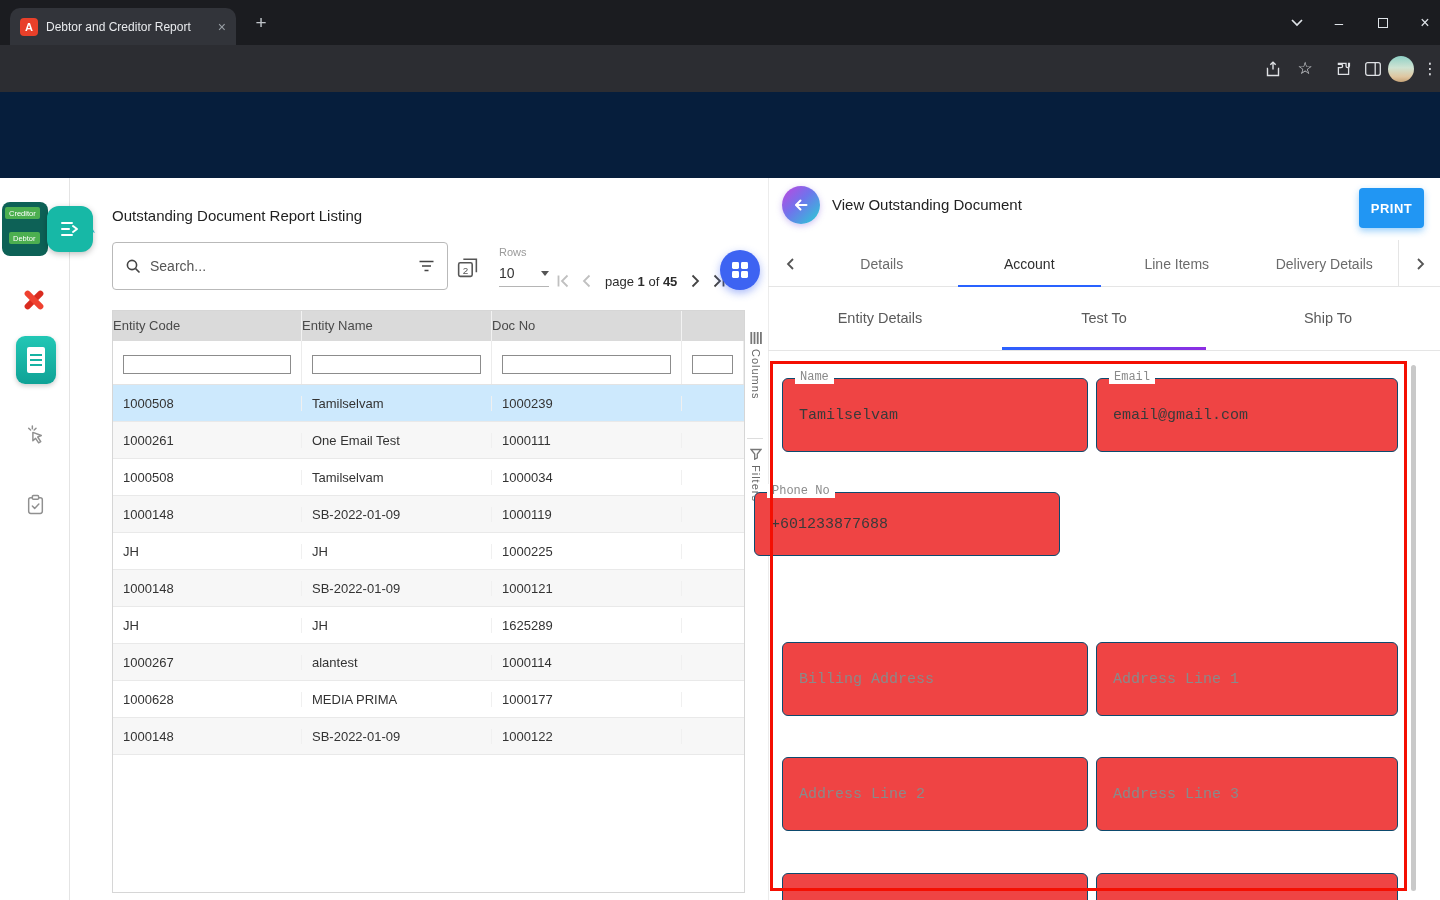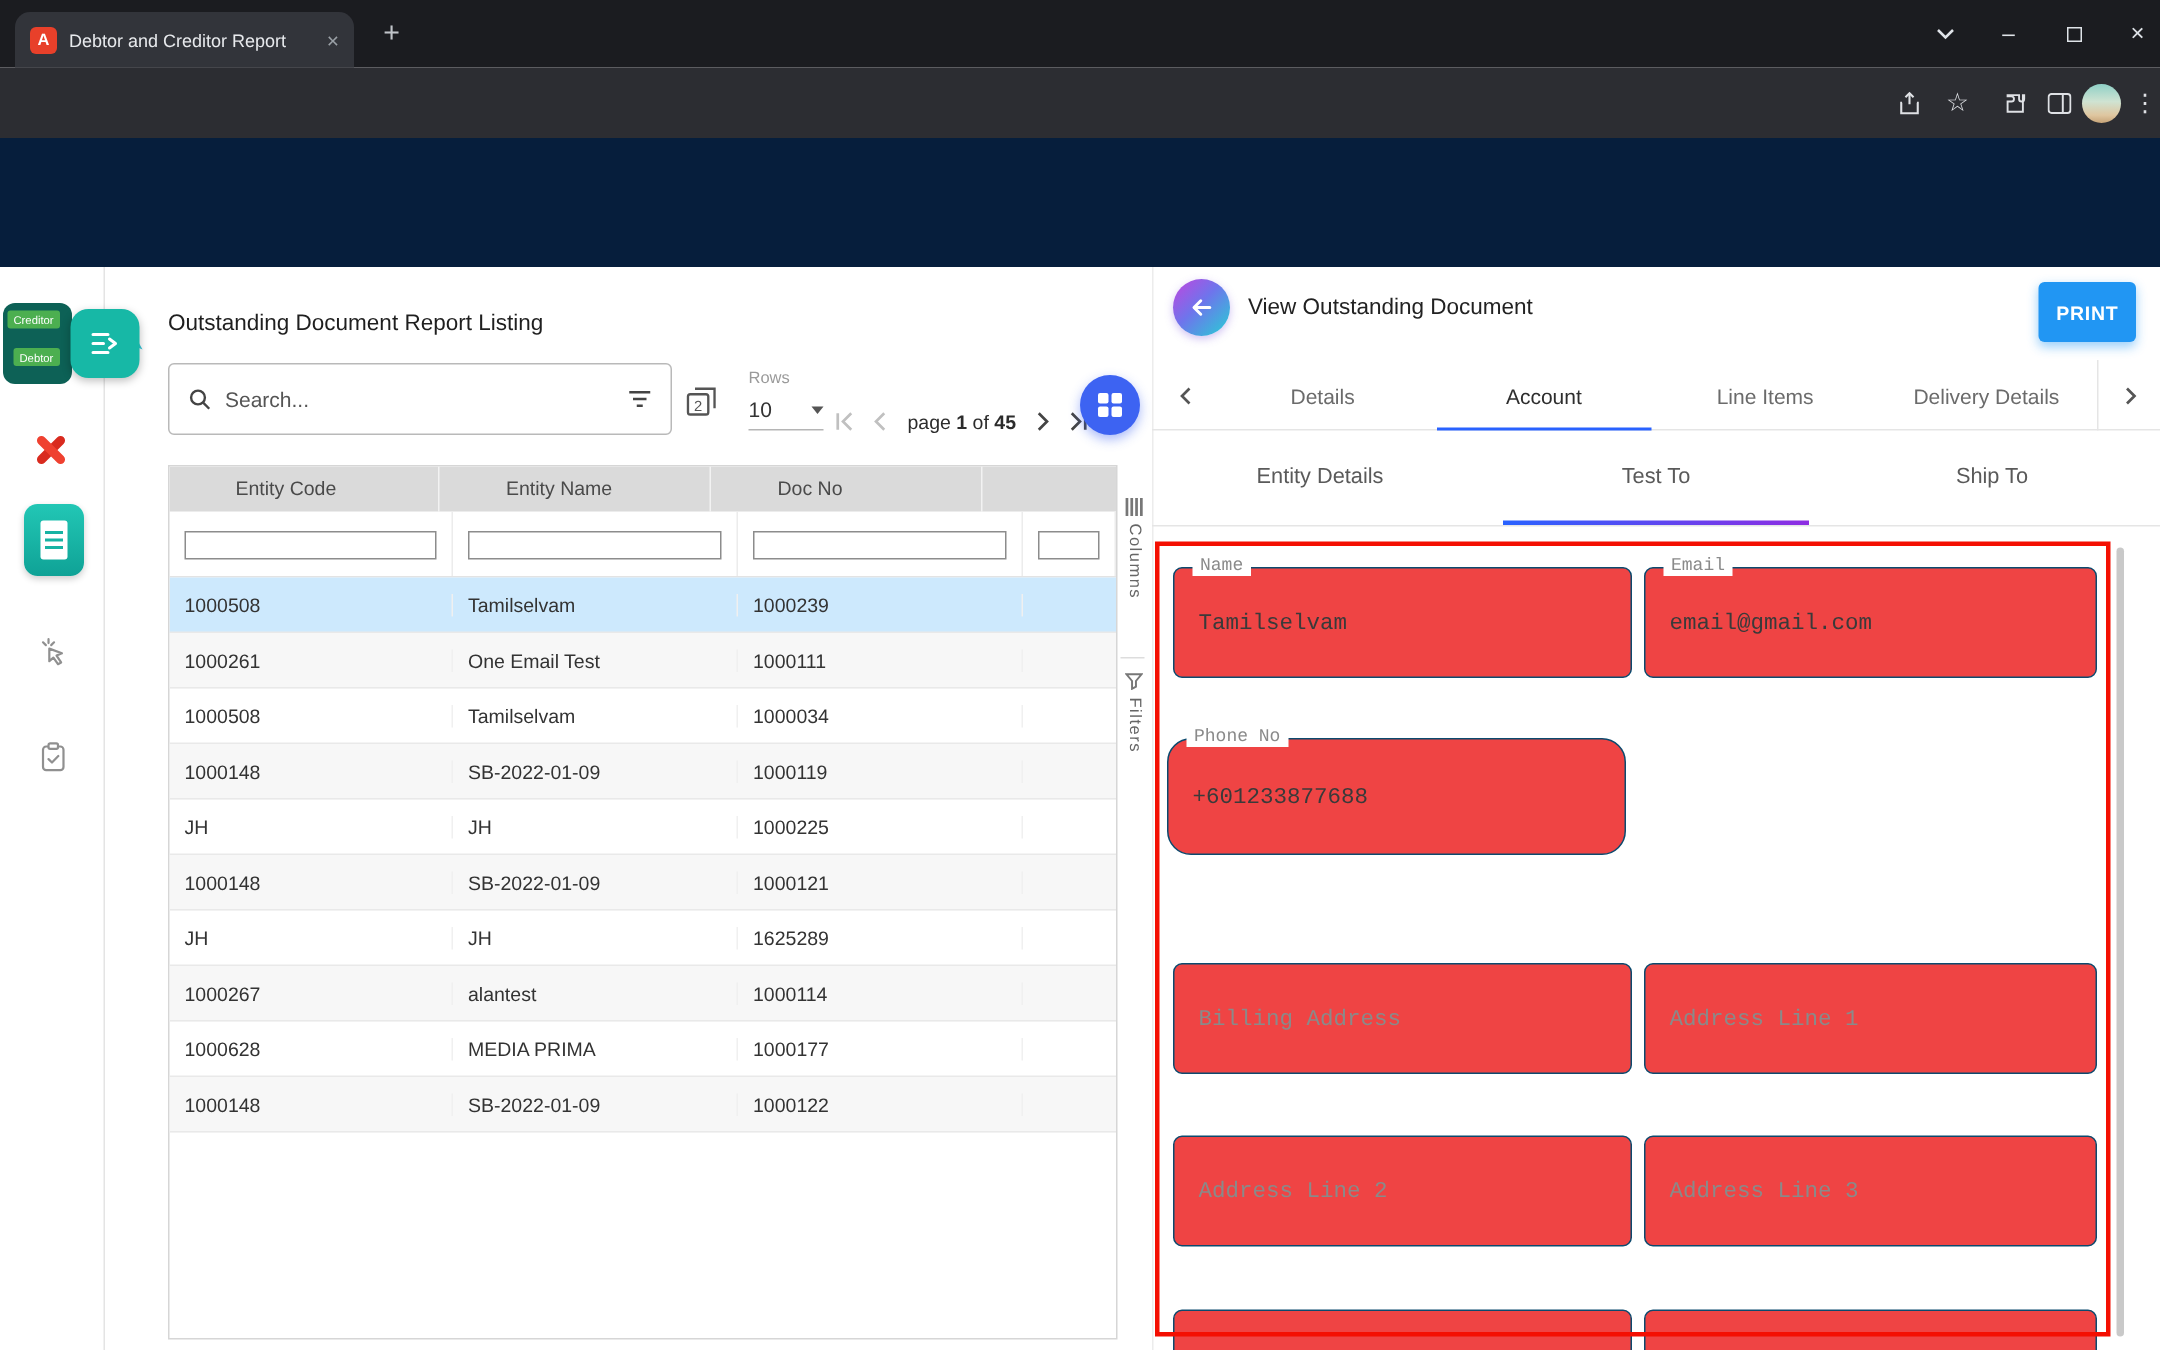--- a/index.html
+++ b/index.html
@@ -71,21 +71,21 @@
   .pagination { position:absolute; left:552px; top:266px; height:30px; display:flex; align-items:center; gap:2px; }
   .pg-ico { width:22px; height:22px; display:flex; align-items:center; justify-content:center; }
   .pg-text { font-size:13px; color:#2c2c2c; margin:0 5px; white-space:nowrap; }
   .pg-text b { font-weight:bold; }
   .gridbtn { position:absolute; left:720px; top:250px; width:40px; height:40px; border-radius:50%;
              background:#3d63f2; display:flex; align-items:center; justify-content:center;
              box-shadow:0 3px 8px rgba(61,99,242,.45); z-index:5; }
 
   .table { position:absolute; left:112px; top:310px; width:633px; height:583px; border:1px solid #d6d6d6; background:#fff; overflow:hidden; }
   .thead { display:flex; height:30px; background:#dadada; }
-  .th { font-size:13px; color:#4a4a4a; line-height:30px; border-right:1px solid rgba(255,255,255,.65);margin-left:44px; }
+  .th { font-size:13px; color:#4a4a4a; line-height:30px; border-right:1px solid rgba(255,255,255,.65); }
   .c0 { width:189px; } .c1 { width:190px; } .c2 { width:190px; } .c3 { width:62px; border-right:none; }
   .tfilter { display:flex; height:44px; border-bottom:1px solid #e3e3e3; }
   .tf { padding:13px 10px 0 10px; border-right:1px solid #ececec; }
   .tf input { width:100%; height:19px; border:1px solid #8c8c8c; outline:none; font-size:12px; padding:0 4px; font-family:inherit; }
   .trow { display:flex; height:37px; align-items:center; border-bottom:1px solid #e9e9e9; font-size:13px; color:#333; }
   .td { padding-left:10px; border-right:1px solid #f0f0f0; white-space:nowrap; overflow:hidden; }
   .trow.alt { background:#f7f7f7; }
   .trow.selected { background:#cde9fd; }
 
   
@@ -115,21 +115,21 @@
   .subtab-item.active::after { content:""; position:absolute; left:10px; right:10px; bottom:0; height:3px;
                                background:linear-gradient(90deg,#2962ff,#8e2de2); }
 
   .field { position:absolute; border:1px solid #0c4a6e; border-radius:6px; background:#ef4444;font-family:Liberation Mono, monospace; }
   .field label { position:absolute; top:-9px; left:12px; background:#fff; padding:0 5px; font-size:12px; color:#8a8a8a; }
   .field input { width:100%; height:100%; border:none; outline:none; background:transparent; padding:0 16px;
                  font-size:15px; color:#3a3a3a; font-family:inherit; border-radius:6px; }
   .field input::placeholder { color:#8a8a8a; }
   .f-name    { left:782px;  top:378px; width:306px; height:74px; }
   .f-email   { left:1096px; top:378px; width:302px; height:74px; }
-  .f-phone   { left:778px;  top:492px; width:306px; height:78px;border-radius:16px; }
+  .f-phone   { left:754px;  top:492px; width:306px; height:64px; }
   .f-billing { left:782px;  top:642px; width:306px; height:74px; }
   .f-a1      { left:1096px; top:642px; width:302px; height:74px; }
   .f-a2      { left:782px;  top:757px; width:306px; height:74px; }
   .f-a3      { left:1096px; top:757px; width:302px; height:74px; }
   .f-x1      { left:782px;  top:873px; width:306px; height:74px; }
   .f-x2      { left:1096px; top:873px; width:302px; height:74px; }
 
   .form-scrollbar { position:absolute; left:1411px; top:365px; width:5px; height:526px; background:#c9c9c9; border-radius:3px; z-index:40; }
   .annotation { position:absolute; left:770px; top:361px; width:637px; height:530px; border:3px solid #f40f02;
                 z-index:60; pointer-events:none; }

